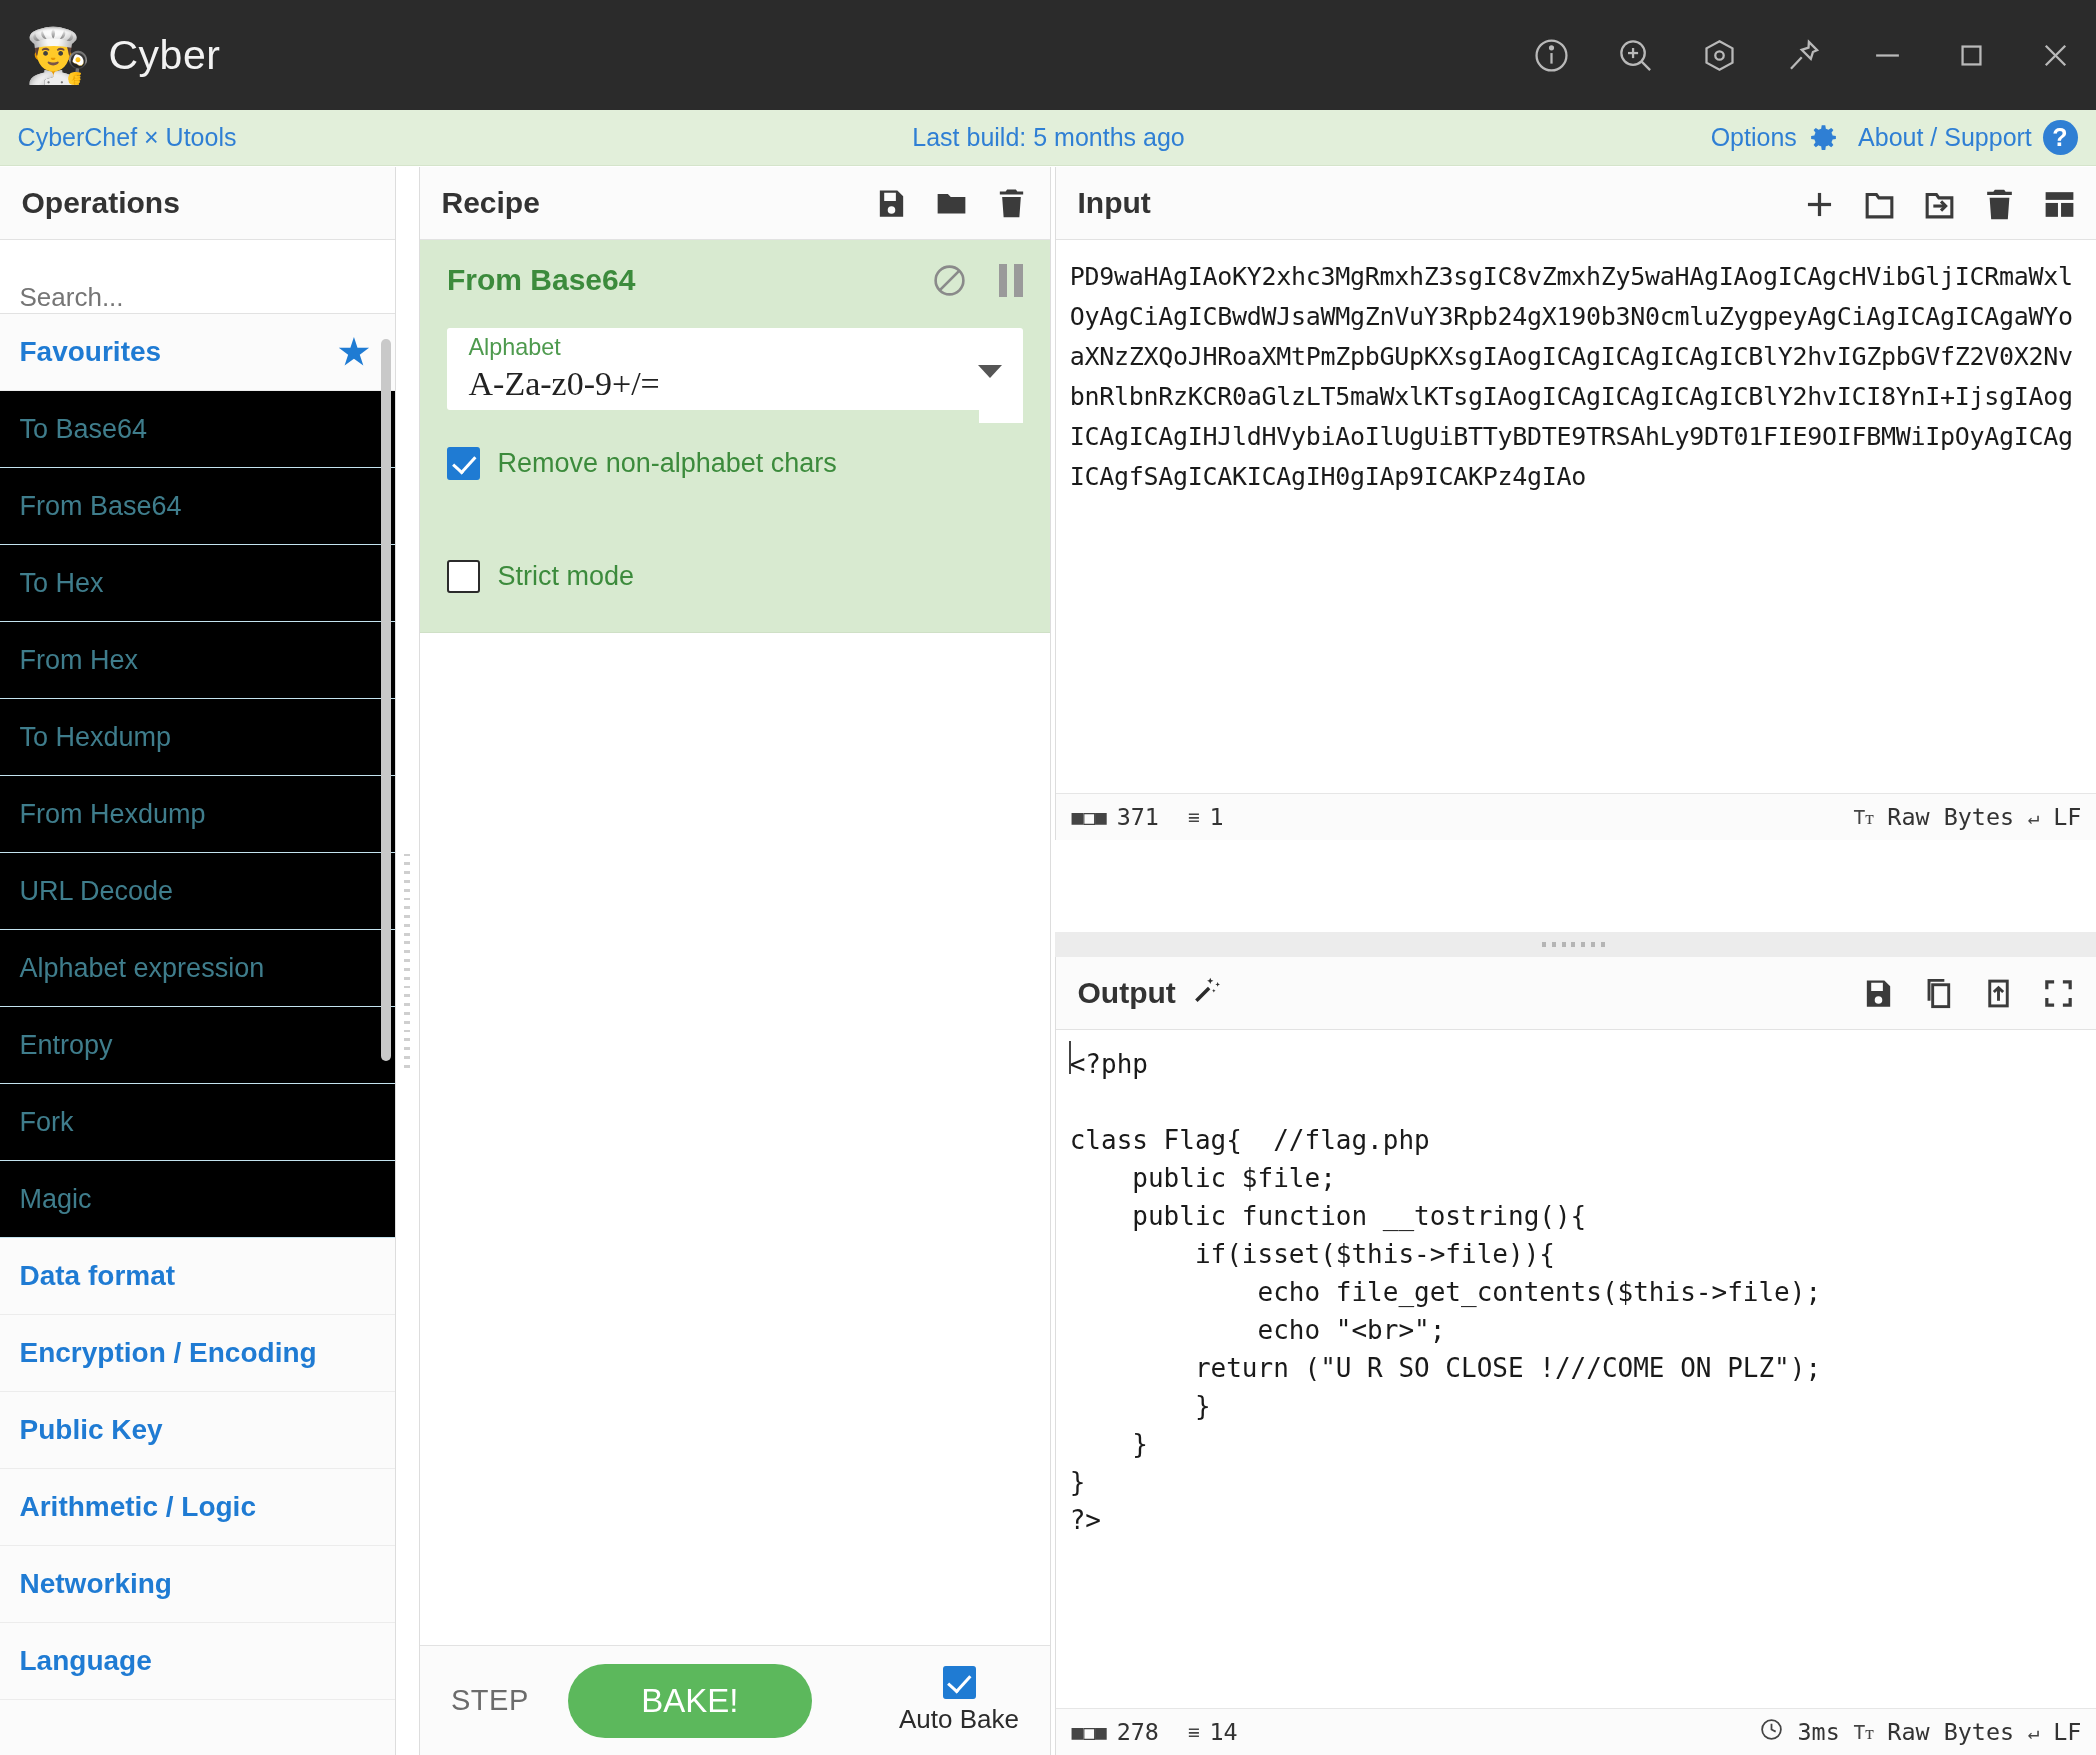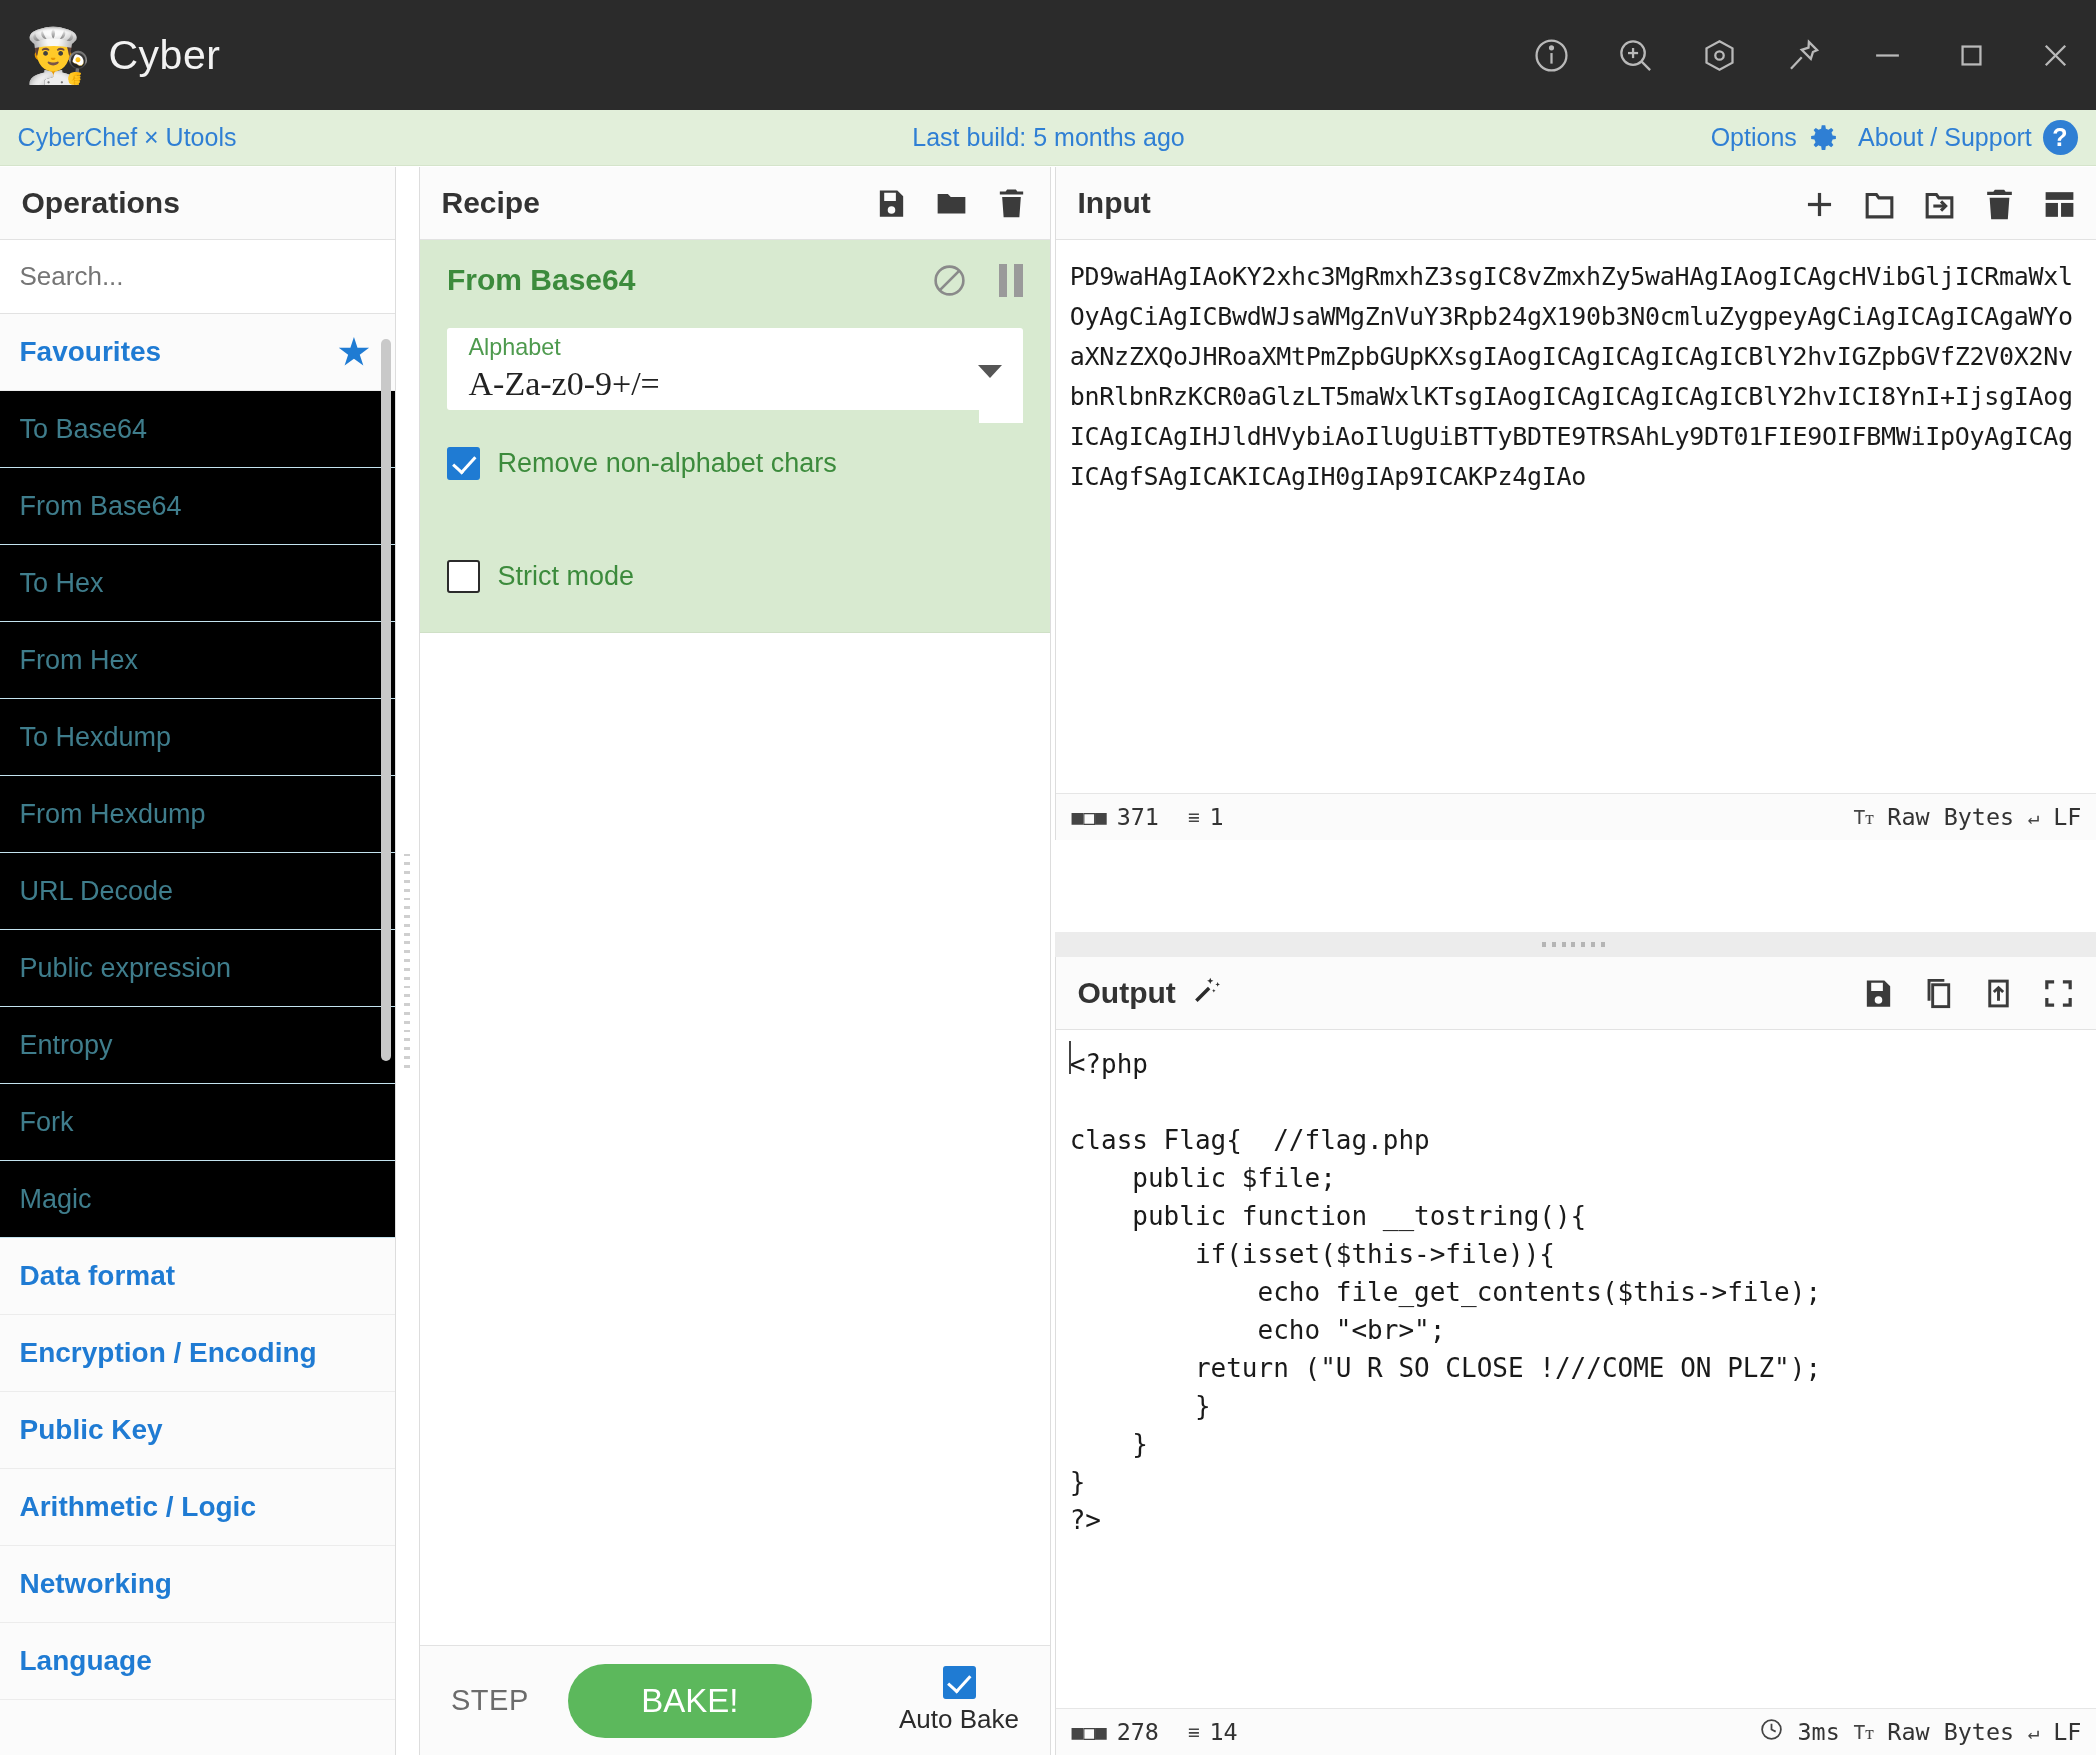--- a/index.html
+++ b/index.html
@@ -53,21 +53,21 @@
                 border-left: 1px solid #ddd; border-right: 1px solid #ddd; }
   #gutter2 { position: absolute; left: 1051px; top: 167px; width: 3.9px; bottom: 0; background: #fff; }
   #io-col { position: absolute; left: 1055px; top: 167px; right: 0; bottom: 0; background: #fff; }
 
   
   .pane-head {
     height: 73px; display: flex; align-items: center; padding: 0 21.5px;
     background: #fbfbfb; border-bottom: 1px solid #e2e2e2;
   }
   .pane-title { font-size: 30px; font-weight: bold; color: #333; }
-  #search-wrap { height: 74px; border-bottom: 1px solid #e2e2e2; background: #fff; display: flex; align-items: center; }
+  #search-wrap { height: 74px; border-bottom: 1px solid #e2e2e2; background: #fff; display: flex; align-items: flex-end; }
   #search-input {
     width: 100%; border: none; outline: none; font-size: 26px; color: #888;
     padding: 0 19.5px; font-family: "Liberation Sans", sans-serif; background: transparent;
   }
   .cat-head {
     height: 77px; display: flex; align-items: center; padding: 0 19.5px;
     font-size: 28px; font-weight: bold; color: #1f7bd3; background: #fbfbfb;
     border-bottom: 1px solid #ececec;
   }
   .cat-head.fav { color: #1f7bd3; justify-content: space-between; }
@@ -260,21 +260,21 @@
       <div class="op-item">
         <span>To Hexdump</span>
       </div>
       <div class="op-item">
         <span>From Hexdump</span>
       </div>
       <div class="op-item">
         <span>URL Decode</span>
       </div>
       <div class="op-item">
-        <span>Public expression</span>
+        <span>Alphabet expression</span>
       </div>
       <div class="op-item">
         <span>Entropy</span>
       </div>
       <div class="op-item">
         <span>Fork</span>
       </div>
       <div class="op-item">
         <span>Magic</span>
       </div>

